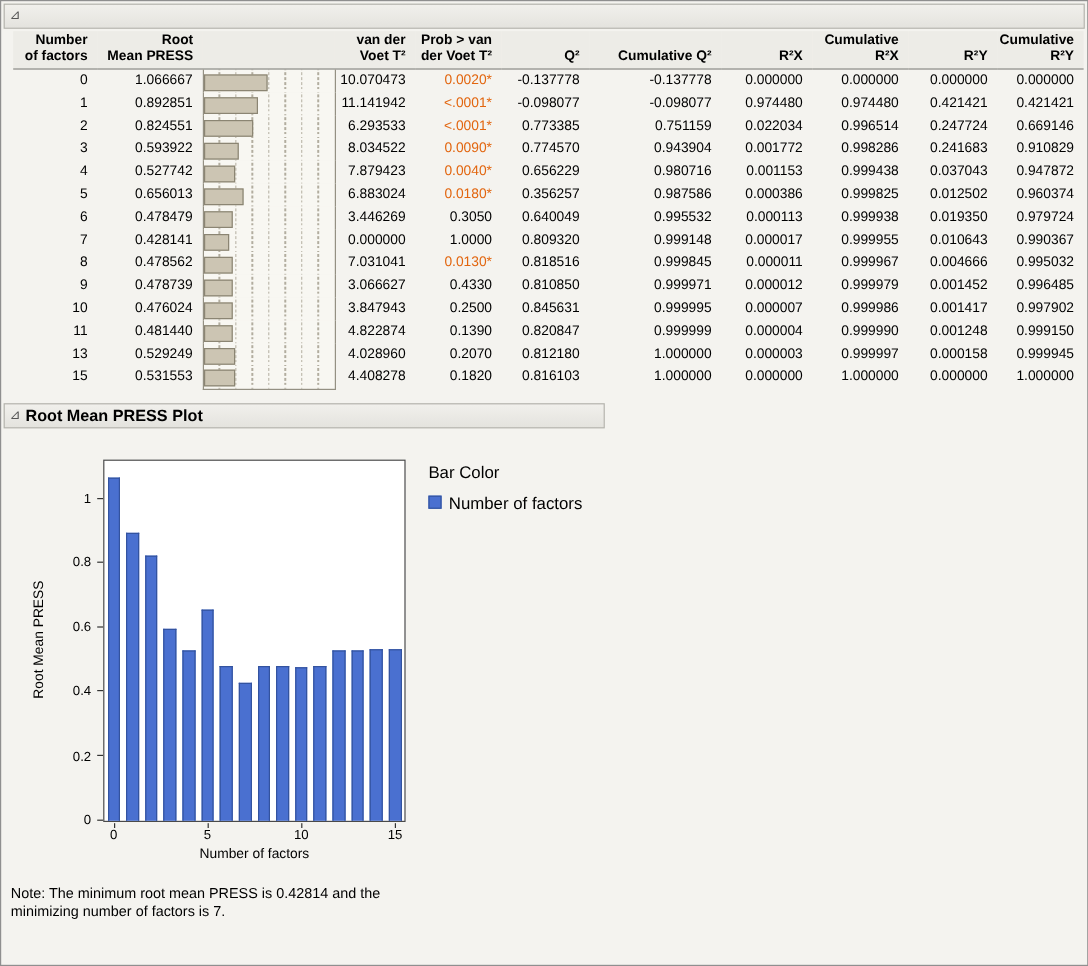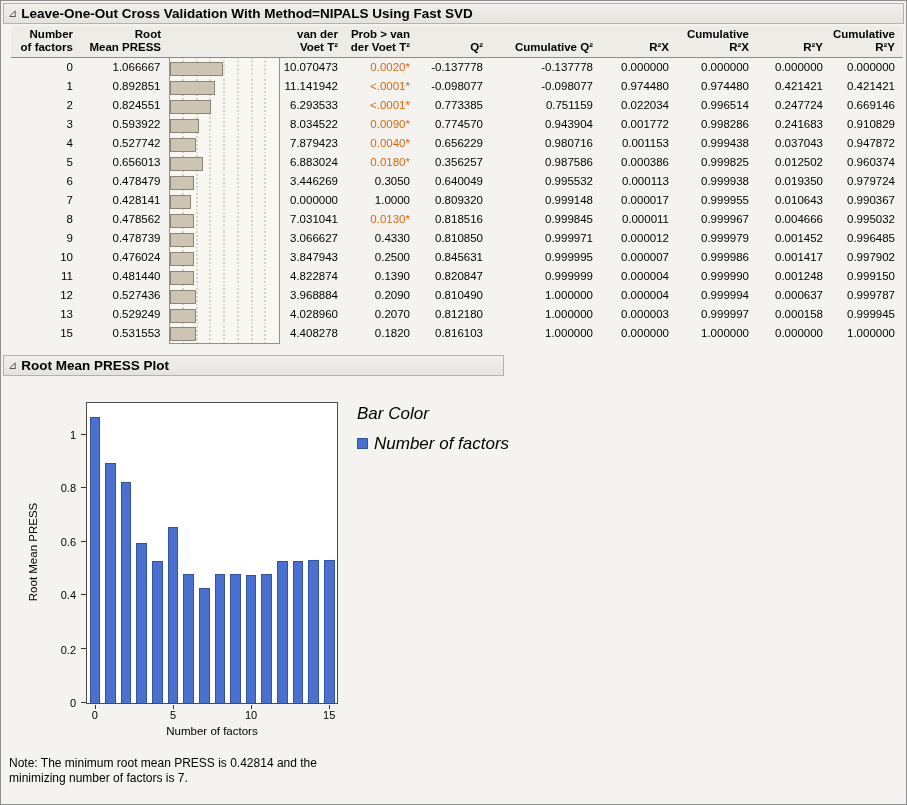--- a/index.html
+++ b/index.html
@@ -78,40 +78,39 @@
   .y-title {
     position:absolute; left:-28px; top:168px;
     width:120px; text-align:center;
     transform:rotate(-90deg);
     font-size:11.5px; white-space:nowrap;
   }
   .x-title {
     position:absolute; left:85px; top:347px; width:252px;
     text-align:center; font-size:11.5px;
   }
-  .legend { position:absolute; left:356px; top:26px; font-size:17px;font-style:italic; }
+  .legend { position:absolute; left:356px; top:26px; font-size:14px; }
   .legend-title { margin-bottom:10px; }
   .legend-entry { display:flex; align-items:center; }
   .swatch {
     display:inline-block; width:11px; height:11px;
     margin-right:6px;
     background:var(--plot-bar,#4a70d0);
     border:1px solid #33539f;
   }
   .note {
     font-size:12px; line-height:15px;
     margin:6px 0 0 8px; width:338px;
   }
 </style>
 </head>
 <body style="--sig-color: #e2650e; --table-bar: #ccc5b3; --plot-bar: #4a70d0;">
 
 <div class="outline-header">
   <span class="disclosure">⊿</span>
-  <span class="outline-title">Leave-One-Out Cross Validation With Method=NIPALS Using Fast SVD</span>
 </div>
 
 <table class="cv-table">
   <colgroup>
     <col style="width:70px">
       <col style="width:88px">
       <col style="width:110px">
     <col style="width:67px">
       <col style="width:72px">
       <col style="width:73px">
@@ -335,35 +334,20 @@
           <div class="hbar" style="width: 24.072%;"></div>
         </td>
         <td>4.822874</td>
         <td>0.1390</td>
         <td>0.820847</td>
         <td>0.999999</td>
         <td>0.000004</td>
         <td>0.999990</td>
         <td>0.001248</td>
         <td>0.999150</td>
-      </tr>
-      <tr>
-        <td>12</td>
-        <td>0.527436</td>
-        <td class="barcell">
-          <div class="hbar" style="width: 26.3718%;"></div>
-        </td>
-        <td>3.968884</td>
-        <td>0.2090</td>
-        <td>0.810490</td>
-        <td>1.000000</td>
-        <td>0.000004</td>
-        <td>0.999994</td>
-        <td>0.000637</td>
-        <td>0.999787</td>
       </tr>
       <tr>
         <td>13</td>
         <td>0.529249</td>
         <td class="barcell">
           <div class="hbar" style="width: 26.4624%;"></div>
         </td>
         <td>4.028960</td>
         <td>0.2070</td>
         <td>0.812180</td>

